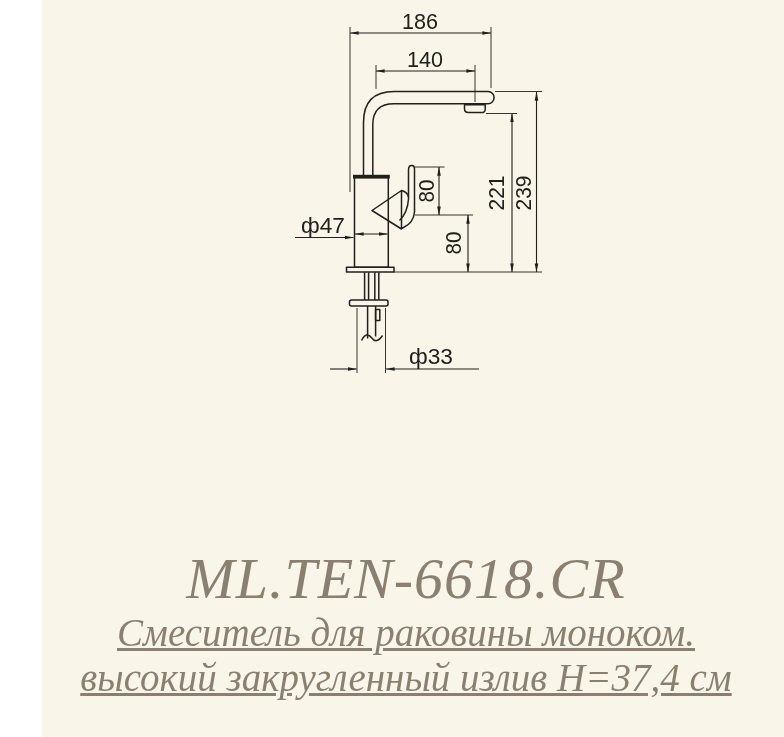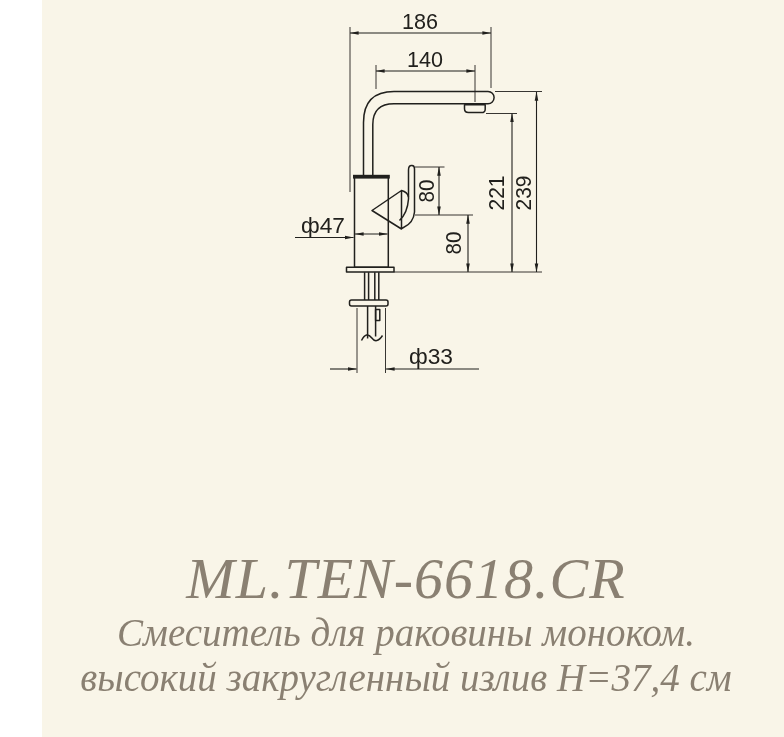--- a/index.html
+++ b/index.html
@@ -31,20 +31,21 @@
     font-style:italic;
   }
   .caption .model{
     font-size:58px;
     line-height:62px;
     letter-spacing:1px;
   }
   .caption .desc{
     font-size:39px;
     line-height:45px;
+    text-decoration:underline;
   }
 </style>
 </head>
 <body>
 
 <div class="page">
 
   <svg class="drawing" width="784" height="430" viewBox="0 0 784 430">
     <defs>
       <marker id="arw" viewBox="0 0 12 6" refX="11.5" refY="3" markerWidth="9" markerHeight="4.5" markerUnits="userSpaceOnUse" orient="auto-start-reverse">

